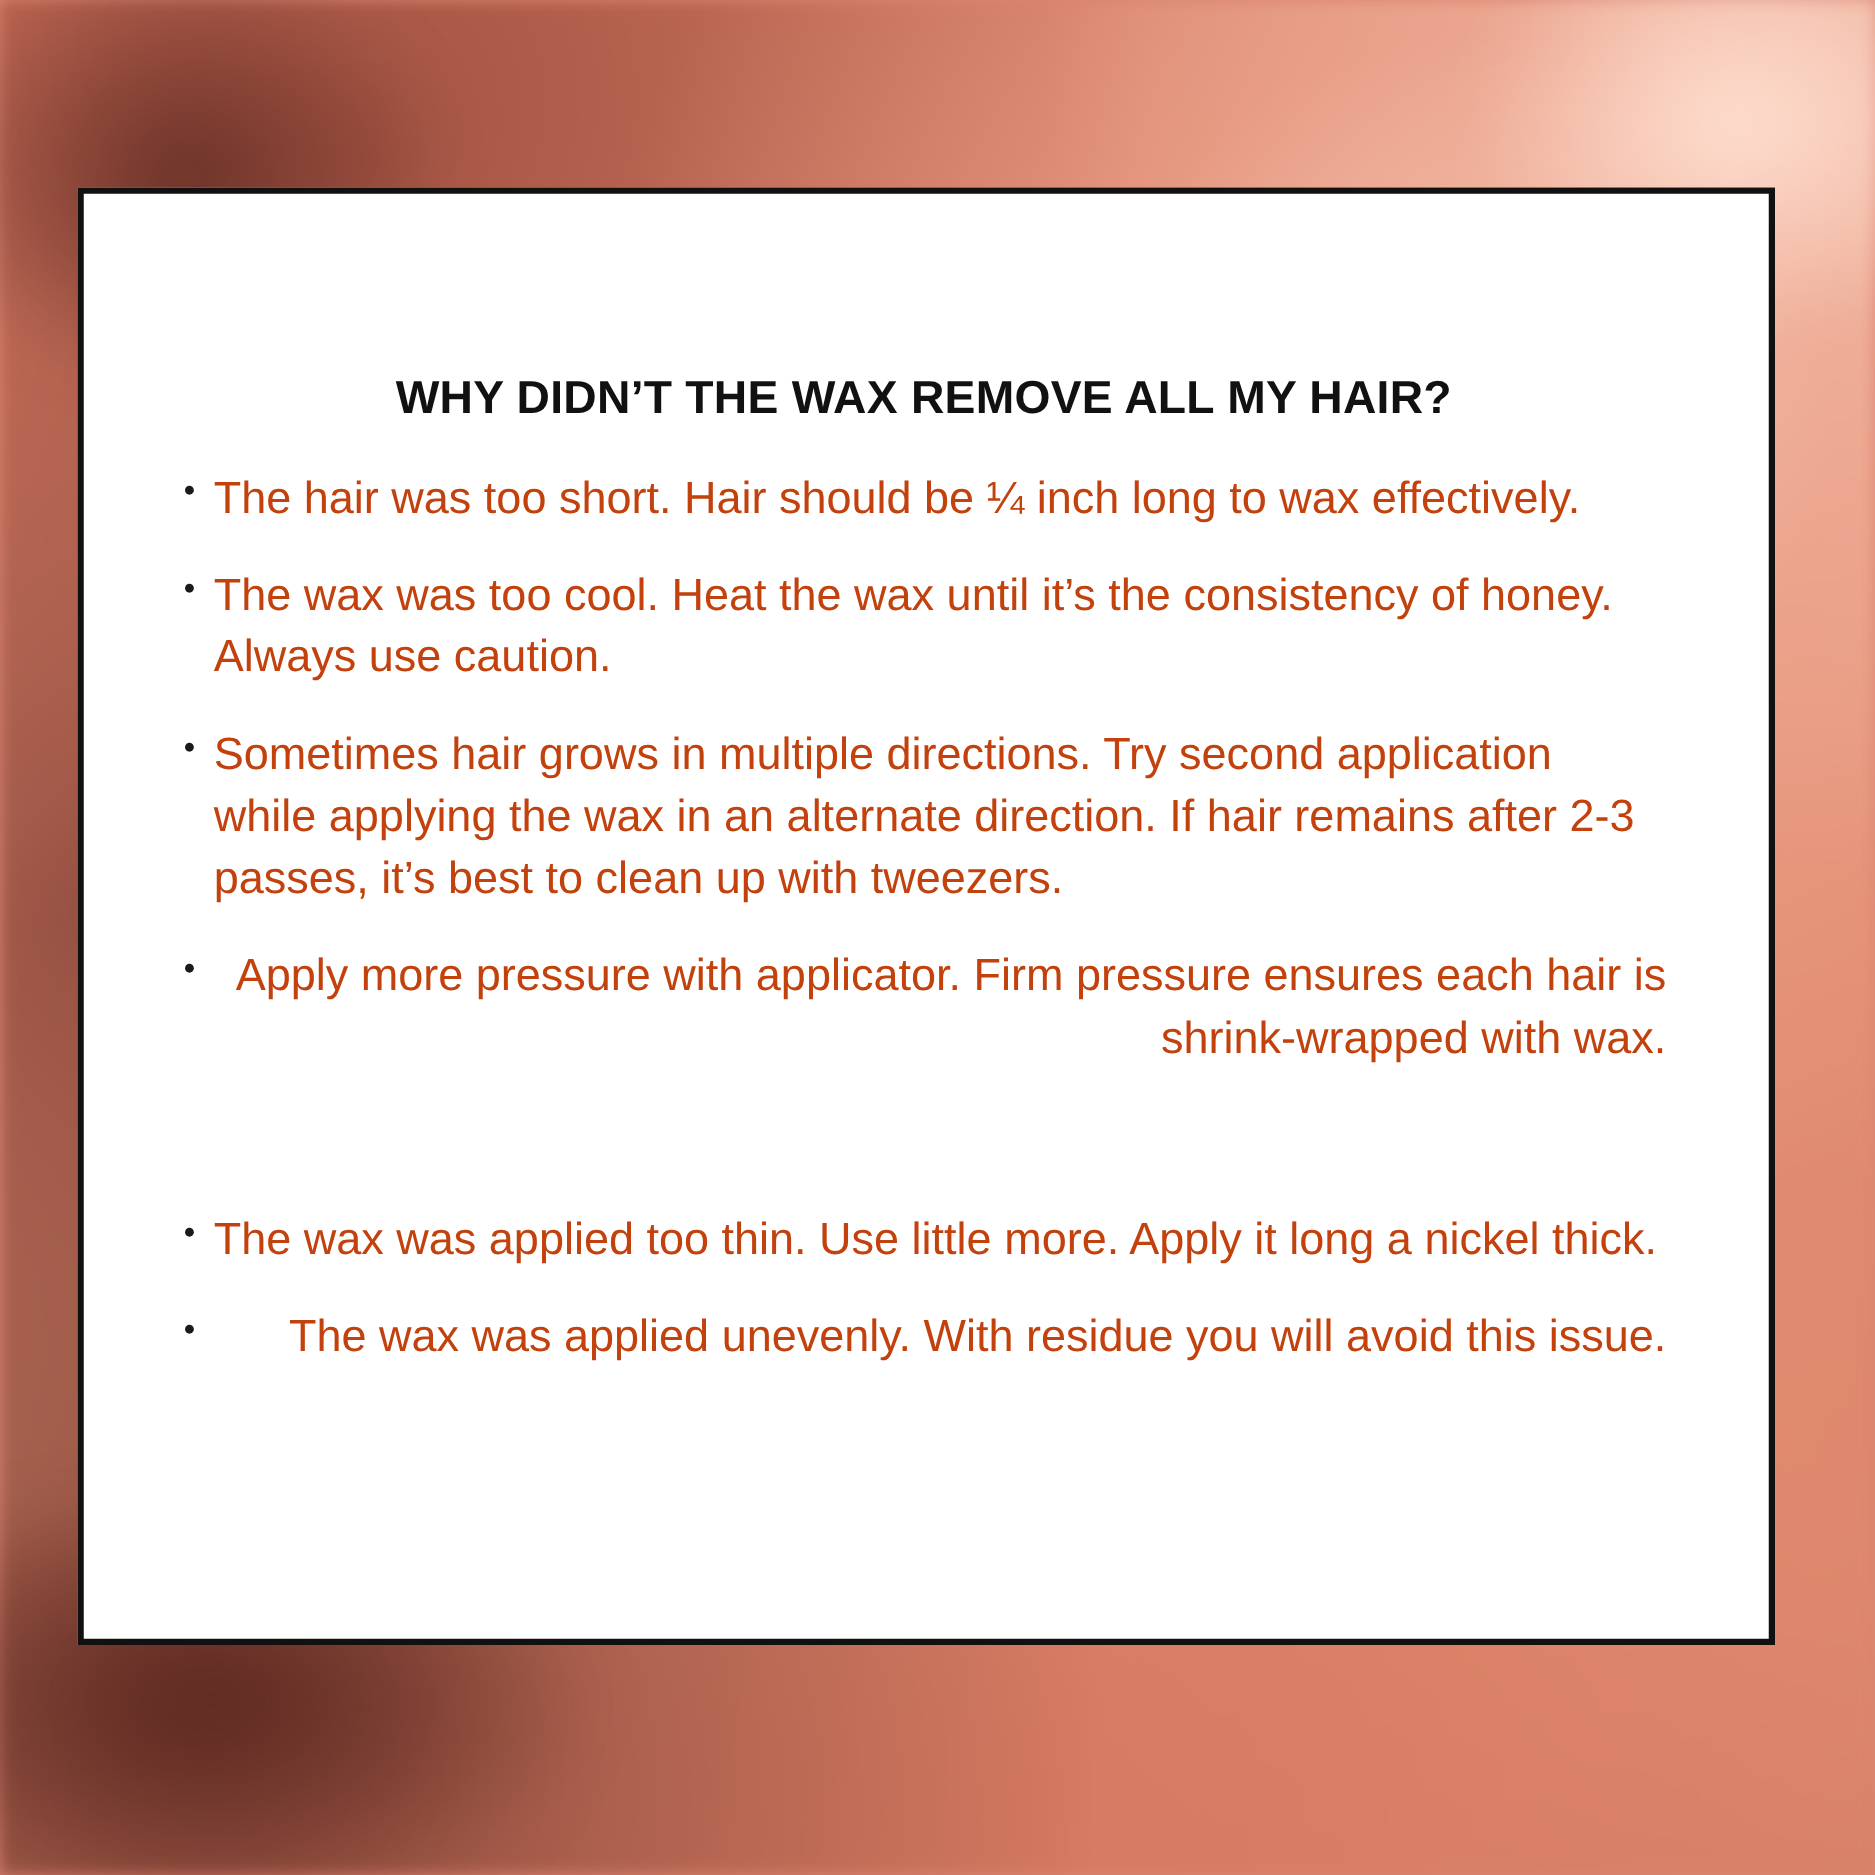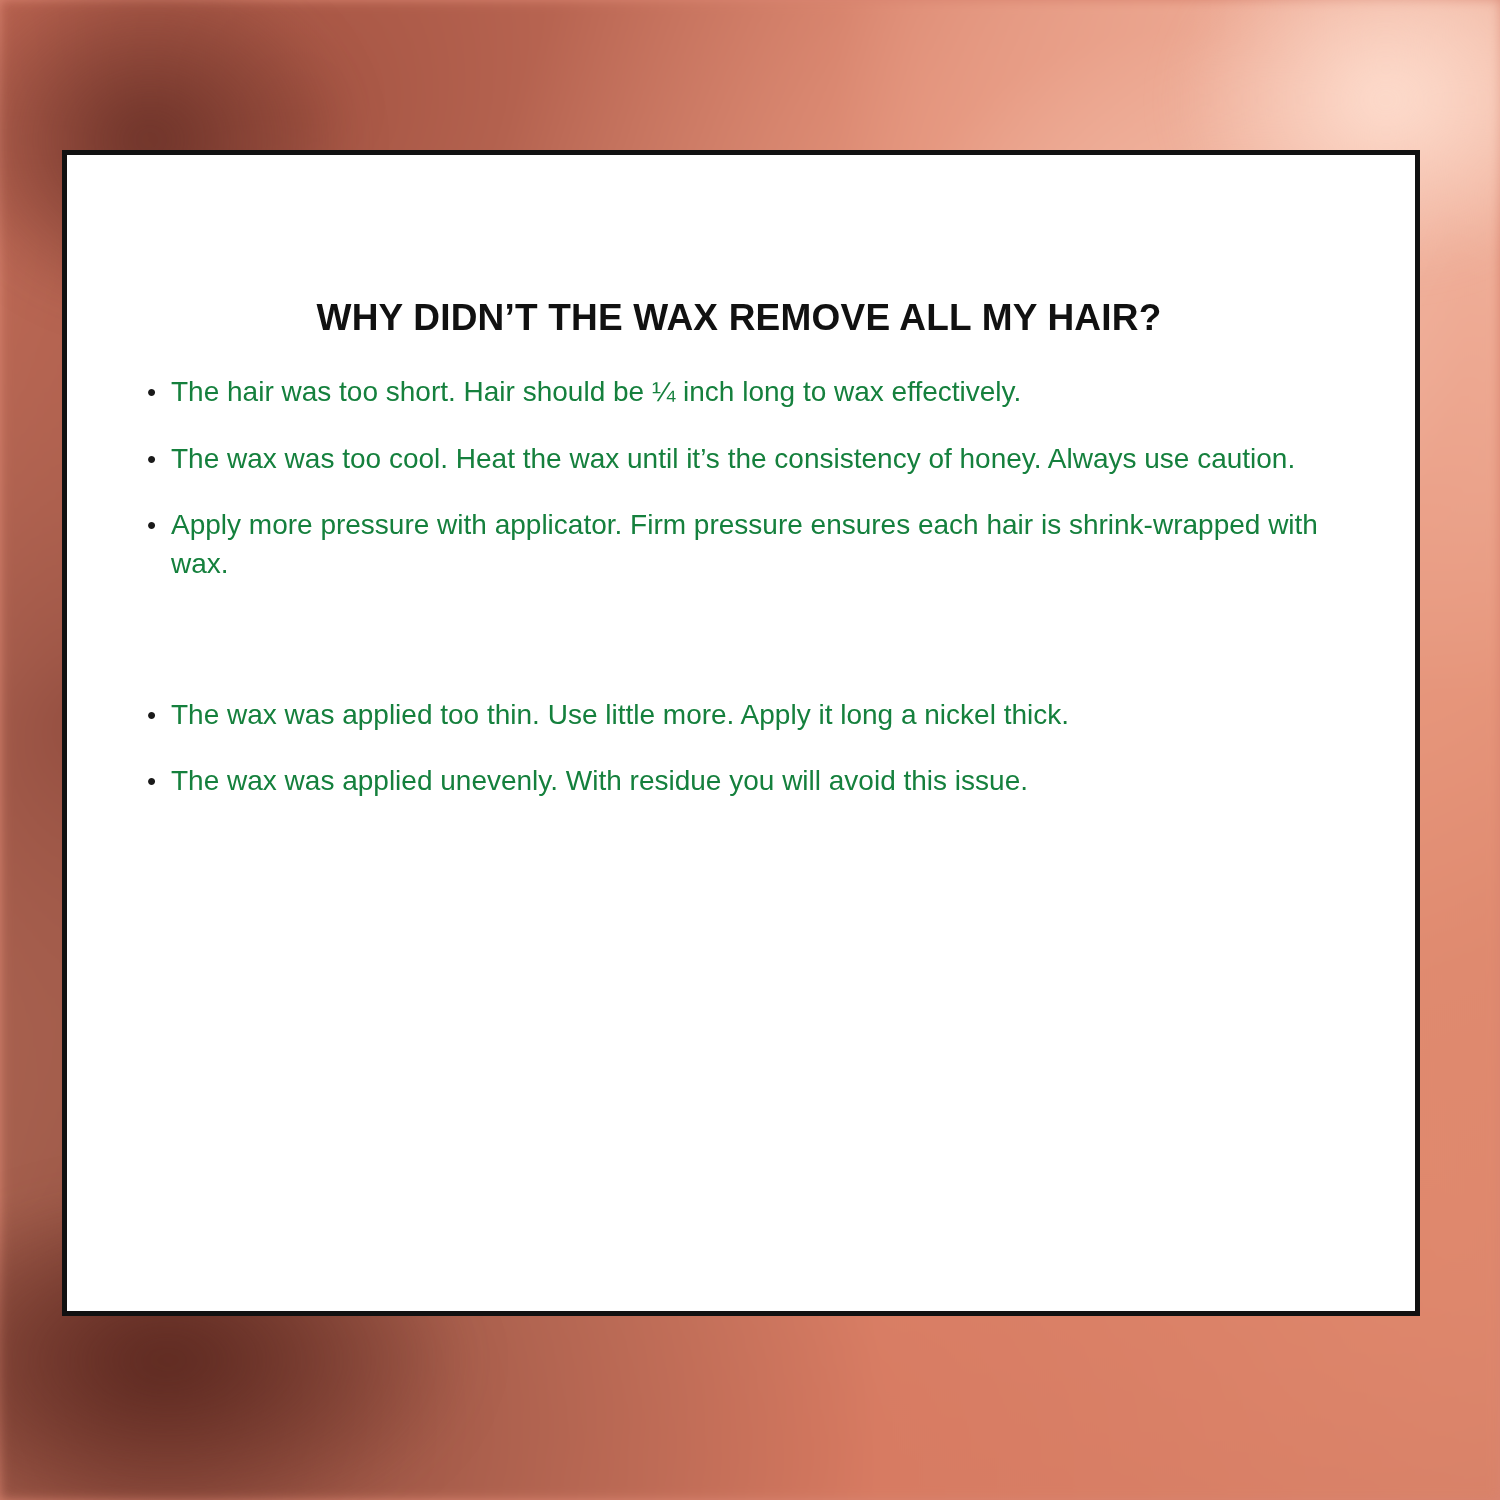--- a/index.html
+++ b/index.html
@@ -114,27 +114,27 @@
     margin: 0 0 34px 0;
   }
 
   ul.bullets {
     list-style: none;
     margin: 0;
     padding: 0;
   }
   ul.bullets li {
     position: relative;
-    font-size: 28px;
+    font-size: 36px;
     line-height: 1.38;
-    color: #15803d;
+    color: #c2410c;
     padding-left: 26px;
     margin-bottom: 28px;
   }
-  ul.bullets li:last-child { margin-bottom: 0; }
+  ul.bullets li:last-child { margin-bottom: 0; text-align: right; }
   ul.bullets li::before {
     content: "•";
     position: absolute;
     left: 2px;
     top: 0;
     font-size: 26px;
     line-height: 1.5;
     color: #1a1a1a;
   }
 </style>
@@ -149,20 +149,21 @@
   <div class="bg-smudge-c"></div>
 
   <div class="card">
     <div class="content">
 
       <div class="section">
         <h2 class="section-heading">WHY DIDN’T THE WAX REMOVE ALL MY HAIR?</h2>
         <ul class="bullets">
           <li>The hair was too short. Hair should be ¼ inch long to wax effectively.</li>
           <li>The wax was too cool. Heat the wax until it’s the consistency of honey. Always use caution.</li>
+          <li>Sometimes hair grows in multiple directions. Try second application while applying the wax in an alternate direction. If hair remains after 2-3 passes, it’s best to clean up with tweezers.</li>
           <li>Apply more pressure with applicator. Firm pressure ensures each hair is shrink-wrapped with wax.</li>
         </ul>
       </div>
 
       <div class="section">
         <ul class="bullets">
           <li>The wax was applied too thin. Use little more. Apply it long a nickel thick.</li>
           <li>The wax was applied unevenly. With residue you will avoid this issue.</li>
         </ul>
       </div>

